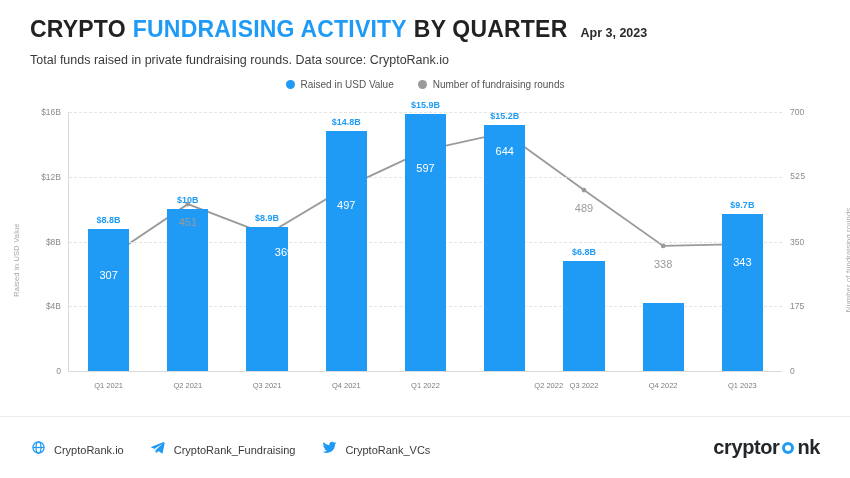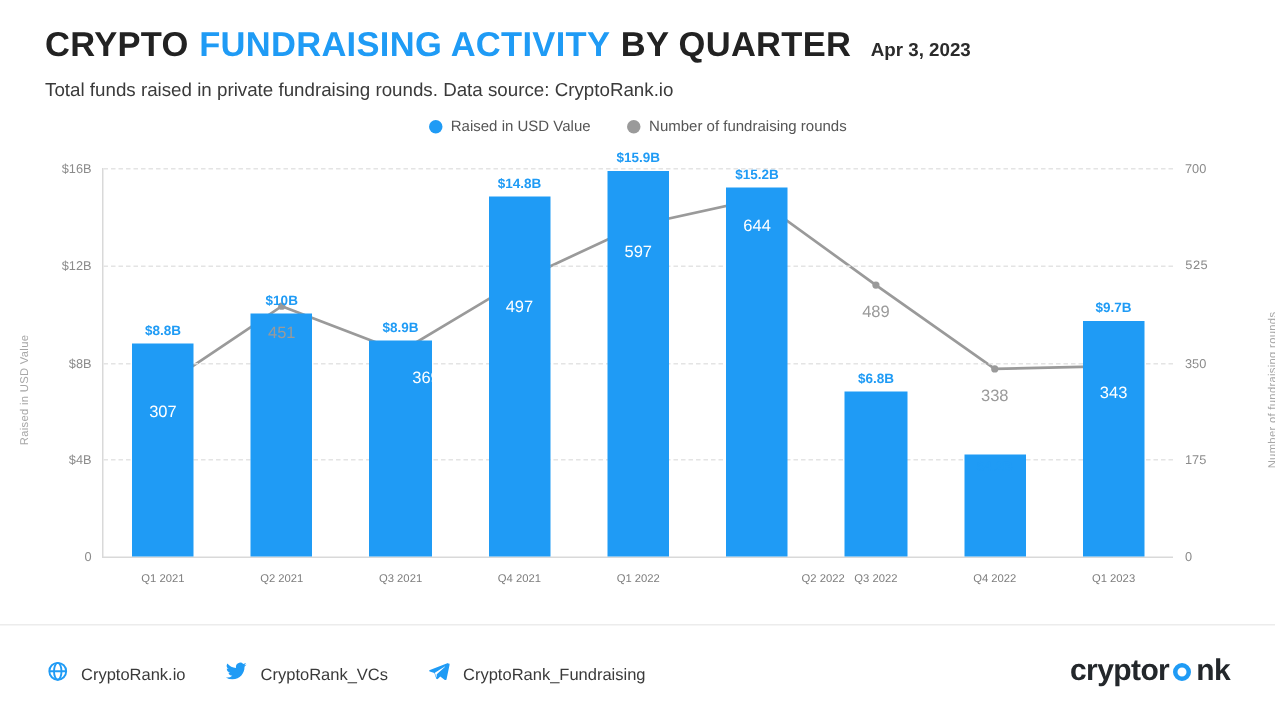--- a/index.html
+++ b/index.html
@@ -210,33 +210,33 @@
             <circle cx="12" cy="12" r="9"></circle>
               <ellipse cx="12" cy="12" rx="4" ry="9"></ellipse>
               <path d="M3 12h18"></path>
           </svg>
         </span>
         <span>CryptoRank.io</span>
       </div>
       <div class="social">
         <span class="gly">
           <svg width="15" height="15" viewBox="0 0 24 24" fill="#1f9bf5">
+            <path d="M21.8 3.3 2.6 10.7c-1 .4-1 1.3-.2 1.6l4.9 1.5 1.9 5.7c.2.7.4.9 1 .9.5 0 .7-.2 1-.5l2.4-2.3 4.9 3.6c.9.5 1.5.2 1.8-.8l3.2-15.1c.3-1.2-.5-1.8-1.7-1.3zM7.8 13.6l10.3-6.5c.5-.3.9-.1.6.2l-8.8 8-.3 3.6-1.8-5.3z"></path>
+          </svg>
+        </span>
+        <span>CryptoRank_Fundraising</span>
+      </div>
+      <div class="social">
+        <span class="gly">
+          <svg width="15" height="15" viewBox="0 0 24 24" fill="#1f9bf5">
             <path d="M23 4.9c-.8.4-1.7.6-2.6.8a4.5 4.5 0 0 0 2-2.5c-.9.5-1.9.9-2.9 1.1a4.5 4.5 0 0 0-7.7 4.1A12.8 12.8 0 0 1 2.5 3.6a4.5 4.5 0 0 0 1.4 6c-.7 0-1.4-.2-2-.5a4.5 4.5 0 0 0 3.6 4.4c-.6.2-1.3.2-1.9.1a4.5 4.5 0 0 0 4.2 3.1A9 9 0 0 1 1 18.6a12.7 12.7 0 0 0 6.9 2c8.3 0 12.9-6.9 12.9-12.9v-.6c.9-.6 1.6-1.4 2.2-2.2z"></path>
           </svg>
         </span>
         <span>CryptoRank_VCs</span>
       </div>
-      <div class="social">
-        <span class="gly">
-          <svg width="15" height="15" viewBox="0 0 24 24" fill="#1f9bf5">
-            <path d="M21.8 3.3 2.6 10.7c-1 .4-1 1.3-.2 1.6l4.9 1.5 1.9 5.7c.2.7.4.9 1 .9.5 0 .7-.2 1-.5l2.4-2.3 4.9 3.6c.9.5 1.5.2 1.8-.8l3.2-15.1c.3-1.2-.5-1.8-1.7-1.3zM7.8 13.6l10.3-6.5c.5-.3.9-.1.6.2l-8.8 8-.3 3.6-1.8-5.3z"></path>
-          </svg>
-        </span>
-        <span>CryptoRank_Fundraising</span>
-      </div>
     </div>
     <div class="brand">
       <span>cryptor</span>
         <span class="ring"></span>
         <span>nk</span>
     </div>
   </div>
 
 </div>
 

